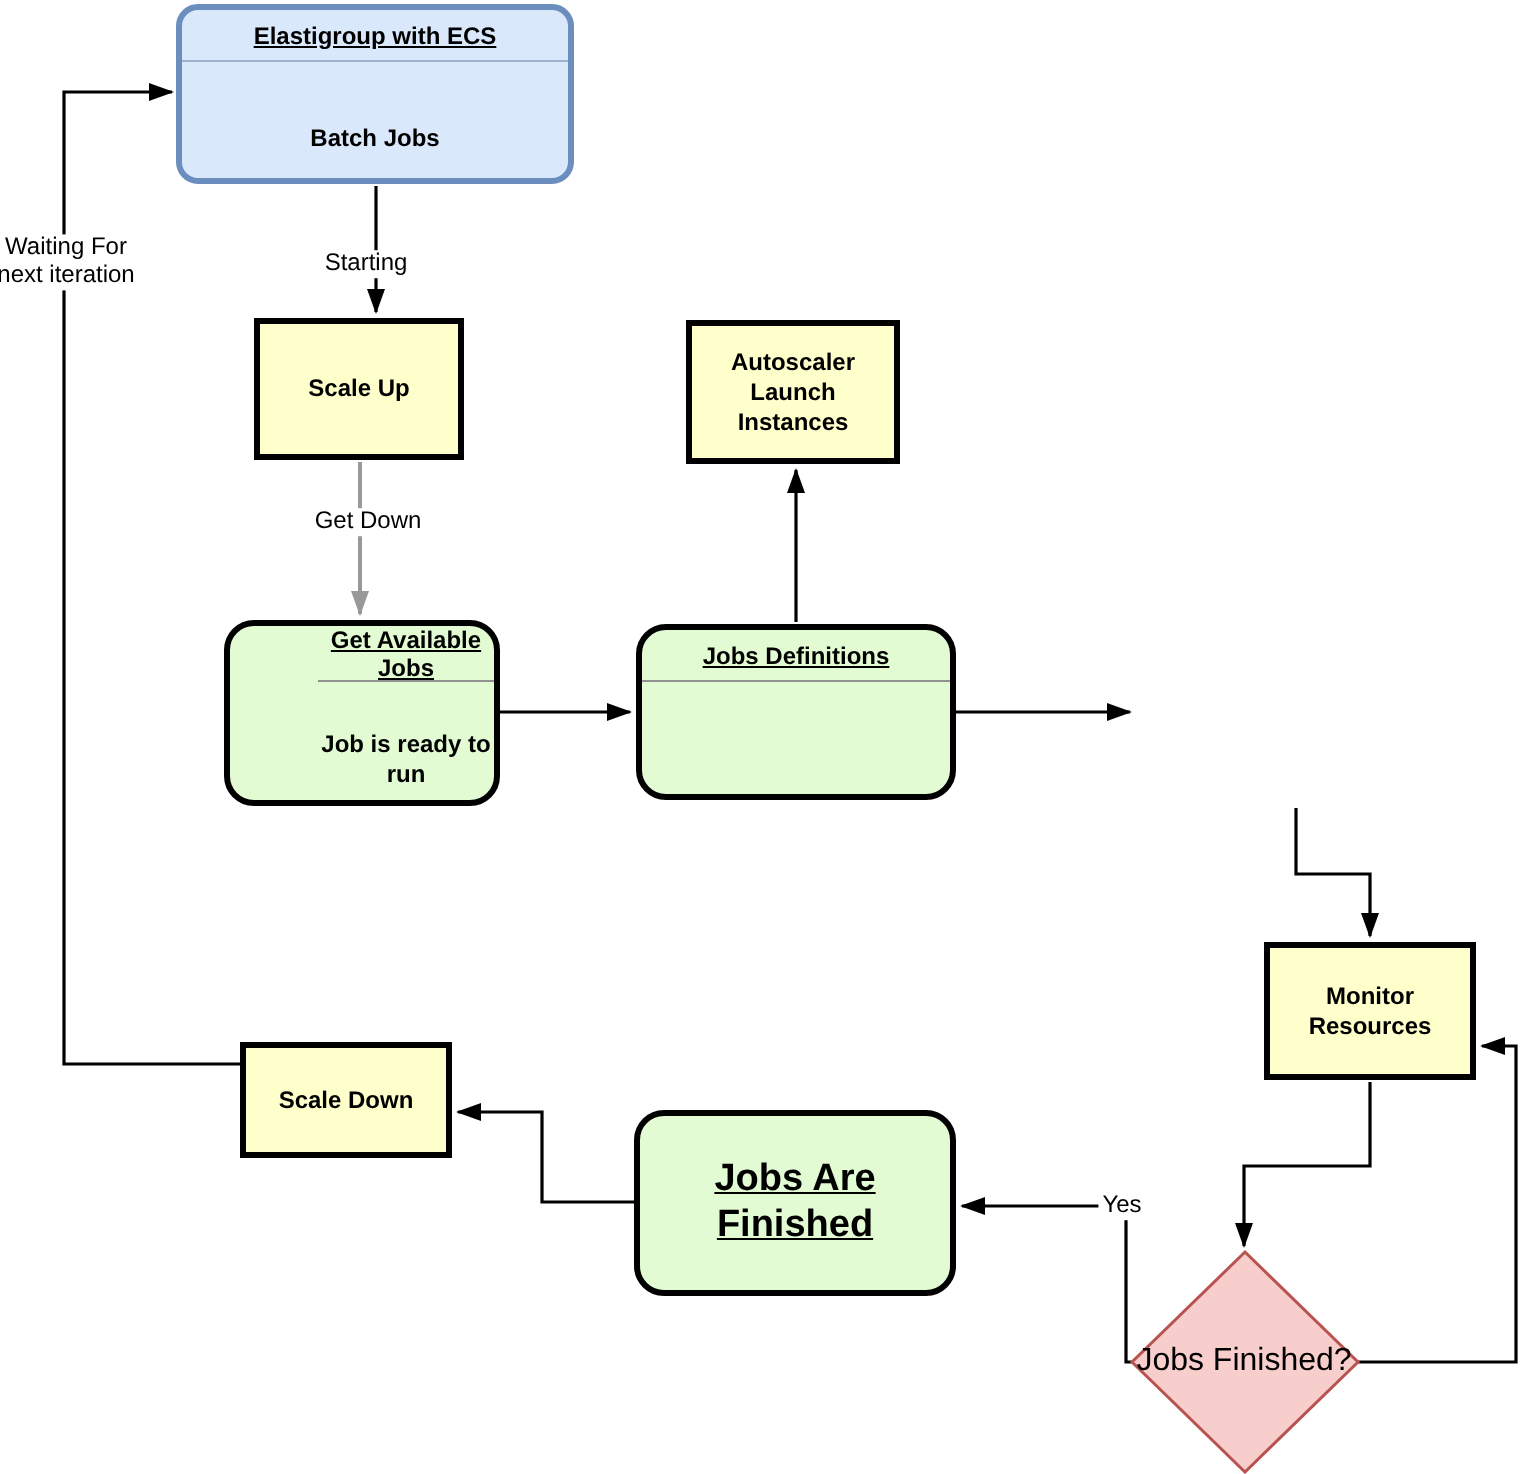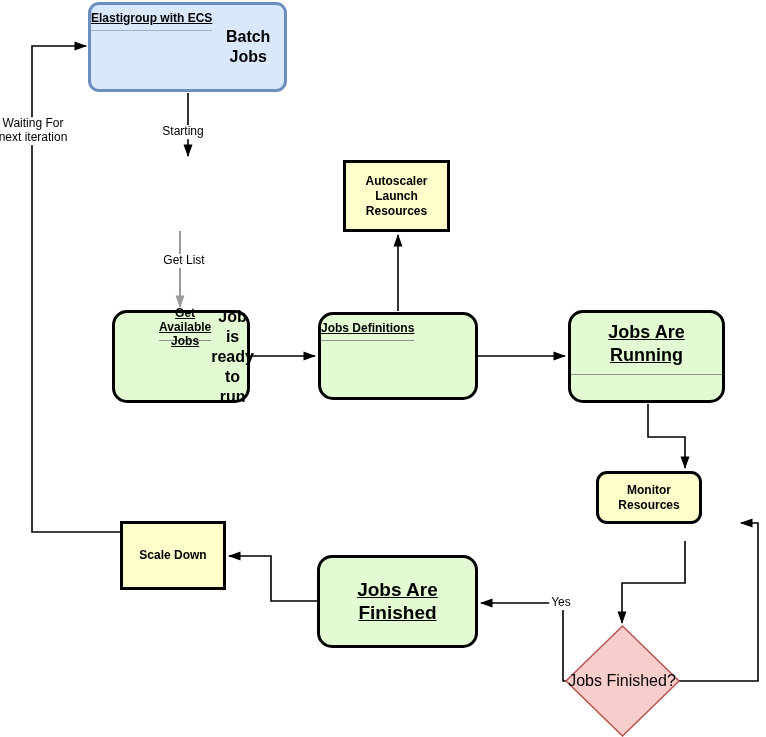--- a/index.html
+++ b/index.html
@@ -3,33 +3,33 @@
 <meta charset="utf-8">
 <style>
   html,body { margin:0; padding:0; background:#ffffff; }
   #canvas {
     position:relative; width:766px; height:737px; background:#fff;
     font-family:"Liberation Sans", sans-serif; color:#000; overflow:hidden;
   }
   #edges { position:absolute; left:0; top:0; z-index:1; }
   .node {
     position:absolute; box-sizing:border-box; z-index:2;
-    display:flex; flex-direction:row;
+    display:flex; flex-direction:column;gap:19px;
   }
   .yellow { background:var(--yellow_fill); border:3px solid var(--black); }
   .green  { background:var(--green_fill);  border:3px solid var(--black); border-radius:15px; }
   .blue   { background:var(--blue_fill);   border:3px solid var(--blue_border); border-radius:11px; }
   .hdr {
     display:flex; align-items:center; justify-content:center;
     font-weight:bold; font-size:12px; text-decoration:underline;
     border-bottom:1px solid #919191; text-align:center;
   }
   .nbody {
     flex:1; display:flex; align-items:center; justify-content:center;
-    font-weight:bold; font-size:16px; text-align:center; white-space:pre-line; line-height:1.25;
+    font-weight:bold; font-size:12px; text-align:center; white-space:pre-line; line-height:1.25;
   }
   .center-label {
     flex:1; display:flex; align-items:center; justify-content:center;
     font-weight:bold; font-size:12px; text-align:center; white-space:pre-line; line-height:1.25;
   }
   .big  { font-size:18px; text-decoration:underline; line-height:1.25; }
   .big2 { font-size:19px; font-weight:bold; text-decoration:underline; line-height:1.2; }
   .elabel {
     position:absolute; z-index:3; transform:translate(-50%,-50%);
     background:#ffffff; font-size:12px; line-height:1.15; padding:0 2px;
@@ -68,56 +68,55 @@
     <polyline points="317,601 271,601 271,556 229,556" fill="none" stroke="#000" stroke-width="1.6" marker-end="url(#arrB)"></polyline>
 
     <polygon points="622.5,626 679,681 622.5,736 566,681" fill="#f8cecc" stroke="#b85450" stroke-width="1.5"></polygon>
   </svg>
 
   <div class="node blue" style="left:88px; top:2px; width:199px; height:90px;">
     <div class="hdr" style="height:25px; border-bottom-color:#9db3d0;">Elastigroup with ECS</div>
     <div class="nbody">Batch Jobs</div>
   </div>
 
+  <div class="node yellow" style="left:127px; top:159px; width:105px; height:71px;">
+    <div class="center-label">Scale Up</div>
+  </div>
 
   <div class="node yellow" style="left:343px; top:160px; width:107px; height:72px;">
     <div class="center-label">Autoscaler
 Launch
-Resources</div>
+Instances</div>
   </div>
 
   <div class="node green" style="left:112px; top:310px; width:138px; height:93px;padding-left:44px;">
     <div class="hdr" style="height:27px;">Get Available Jobs</div>
     <div class="nbody">Job is ready to run</div>
   </div>
 
   <div class="node green" style="left:318px; top:312px; width:160px; height:88px;">
     <div class="hdr" style="height:25px;">Jobs Definitions</div>
   </div>
 
-  <div class="node green" style="left:568px; top:310px; width:157px; height:93px;">
-    <div class="hdr big" style="height:61px; padding:0 10px;">Jobs Are Running</div>
-    <div class="nbody"></div>
-  </div>
 
-  <div class="node yellow" style="left:596px; top:471px; width:106px; height:53px;border-radius:11px;">
+  <div class="node yellow" style="left:632px; top:471px; width:106px; height:69px;">
     <div class="center-label">Monitor
 Resources</div>
   </div>
 
-  <div class="node yellow" style="left:120px; top:521px; width:106px; height:69px;">
+  <div class="node yellow" style="left:120px; top:521px; width:106px; height:58px;">
     <div class="center-label">Scale Down</div>
   </div>
 
   <div class="node green" style="left:317px; top:555px; width:161px; height:93px;">
     <div class="center-label big2" style="padding:0 34px;">Jobs Are Finished</div>
   </div>
 
   <div class="dlabel" style="left:622px; top:681px;">Jobs Finished?</div>
 
   <div class="elabel" style="left:183px; top:132px;">Starting</div>
-  <div class="elabel" style="left:184px; top:261px;">Get List</div>
+  <div class="elabel" style="left:184px; top:261px;">Get Down</div>
   <div class="elabel" style="left:33px; top:131px;">Waiting For
 next iteration</div>
   <div class="elabel" style="left:561px; top:603px;">Yes</div>
   <div class="elabel" style="left:750px; top:633px;margin-left:48px;">No</div>
 
 </div>
 
 </body></html>

